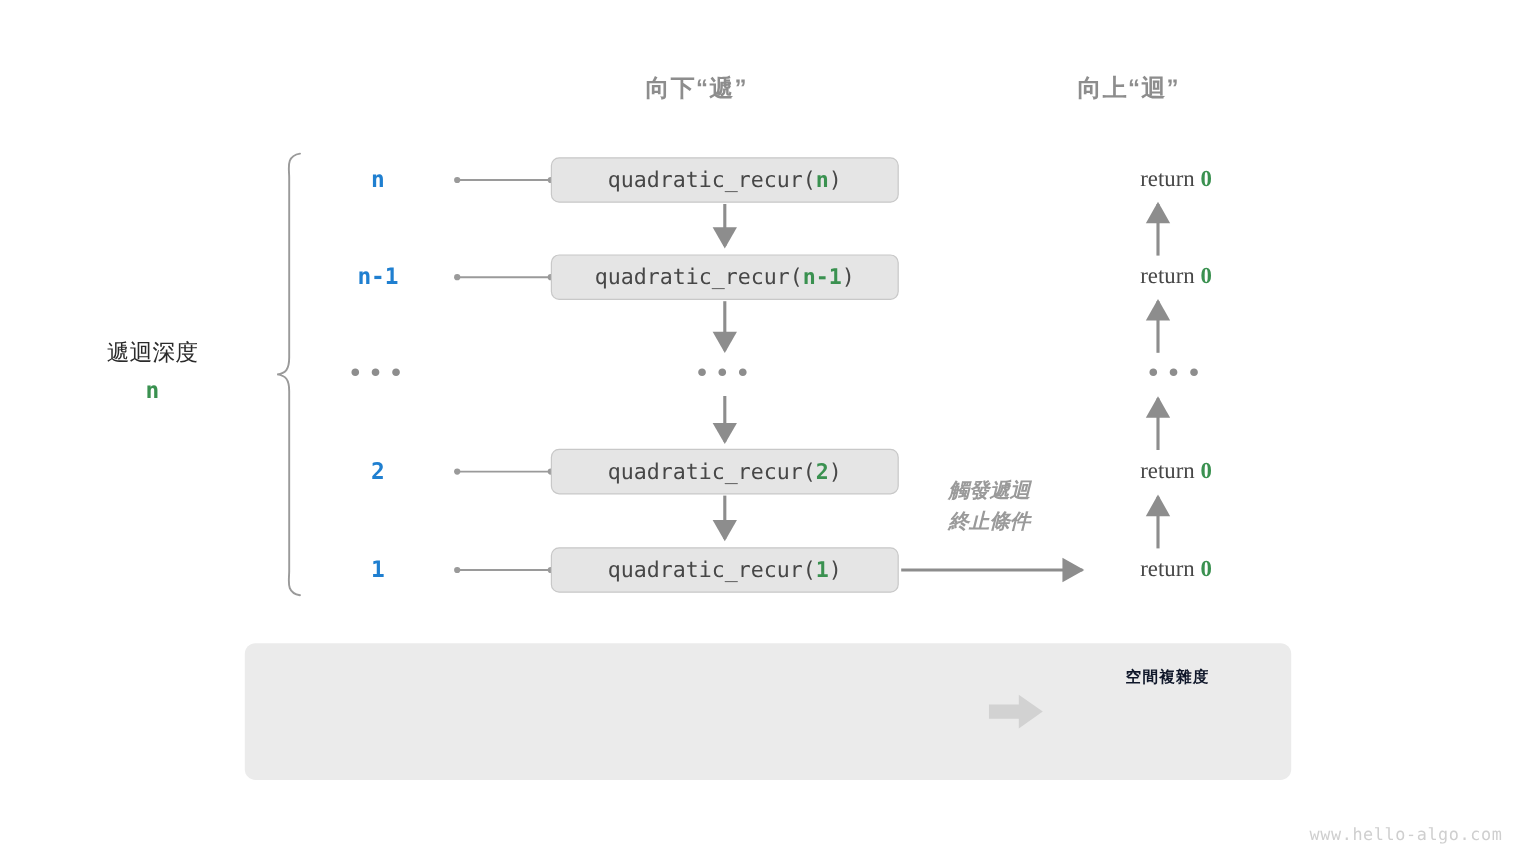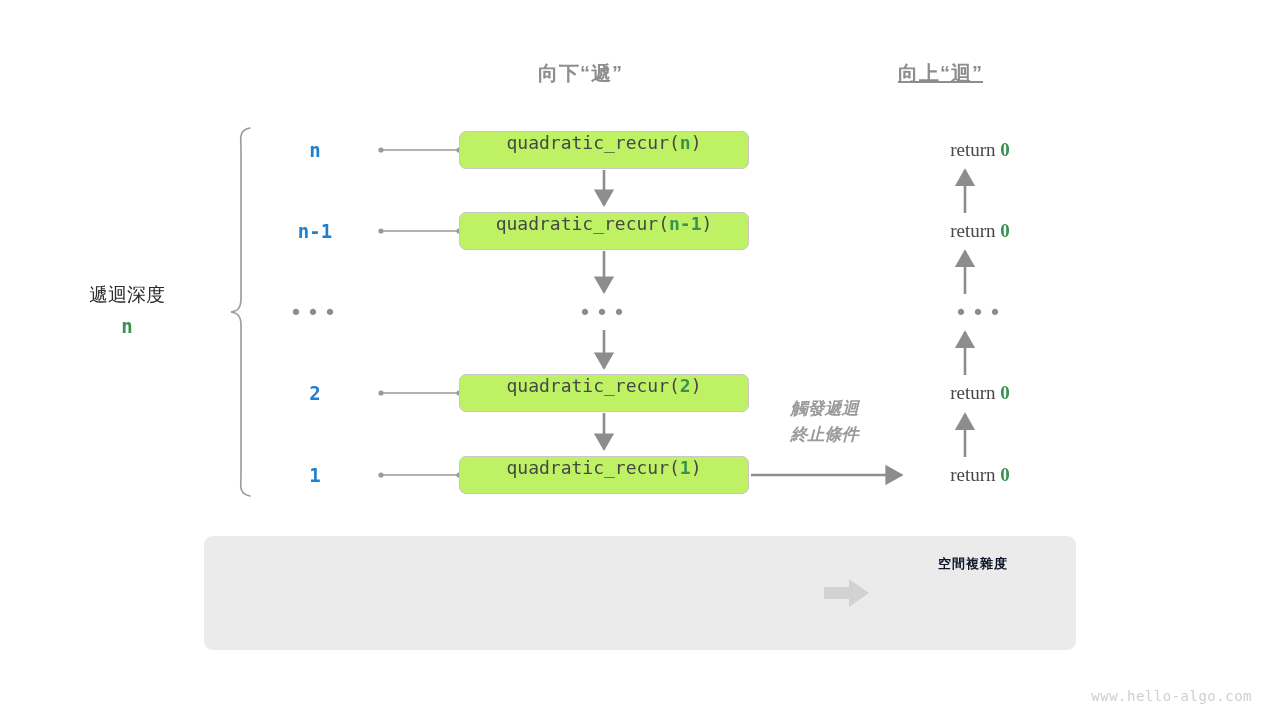--- a/index.html
+++ b/index.html
@@ -29,21 +29,21 @@
     white-space: nowrap;
     letter-spacing: 1px;
   }
   .col-header .accent-blue {
     color: #1f7fd0;
     font-family: "DejaVu Sans Mono", monospace;
     font-weight: bold;
   }
   #hdr-array  { left: 215px; top: 60px; }
   #hdr-down   { left: 538px; top: 60px; }
-  #hdr-up     { left: 898px; top: 60px; text-decoration: underline; }
+  #hdr-up     { left: 898px; top: 60px; }
 
   
   #depth-label {
     position: absolute;
     left: 62px;
     top: 281px;
     width: 130px;
     text-align: center;
     font-size: 19px;
     font-weight: normal;
@@ -99,24 +99,25 @@
     transform: translateY(-50%);
   }
 
   
   .call-box {
     position: absolute;
     left: 459px;
     width: 290px;
     height: 38px;
     box-sizing: border-box;
-    background: #bef264;
+    background: #e5e5e5;
     border: 1px solid #c8c8c8;
     border-radius: 7px;
     display: flex;
+    align-items: center;
     justify-content: center;
     transform: translateY(-50%);
     font-family: "DejaVu Sans Mono", monospace;
     font-size: 18px;
     color: #474747;
     white-space: nowrap;
   }
   .call-box .arg {
     color: #3a9150;
     font-weight: bold;

